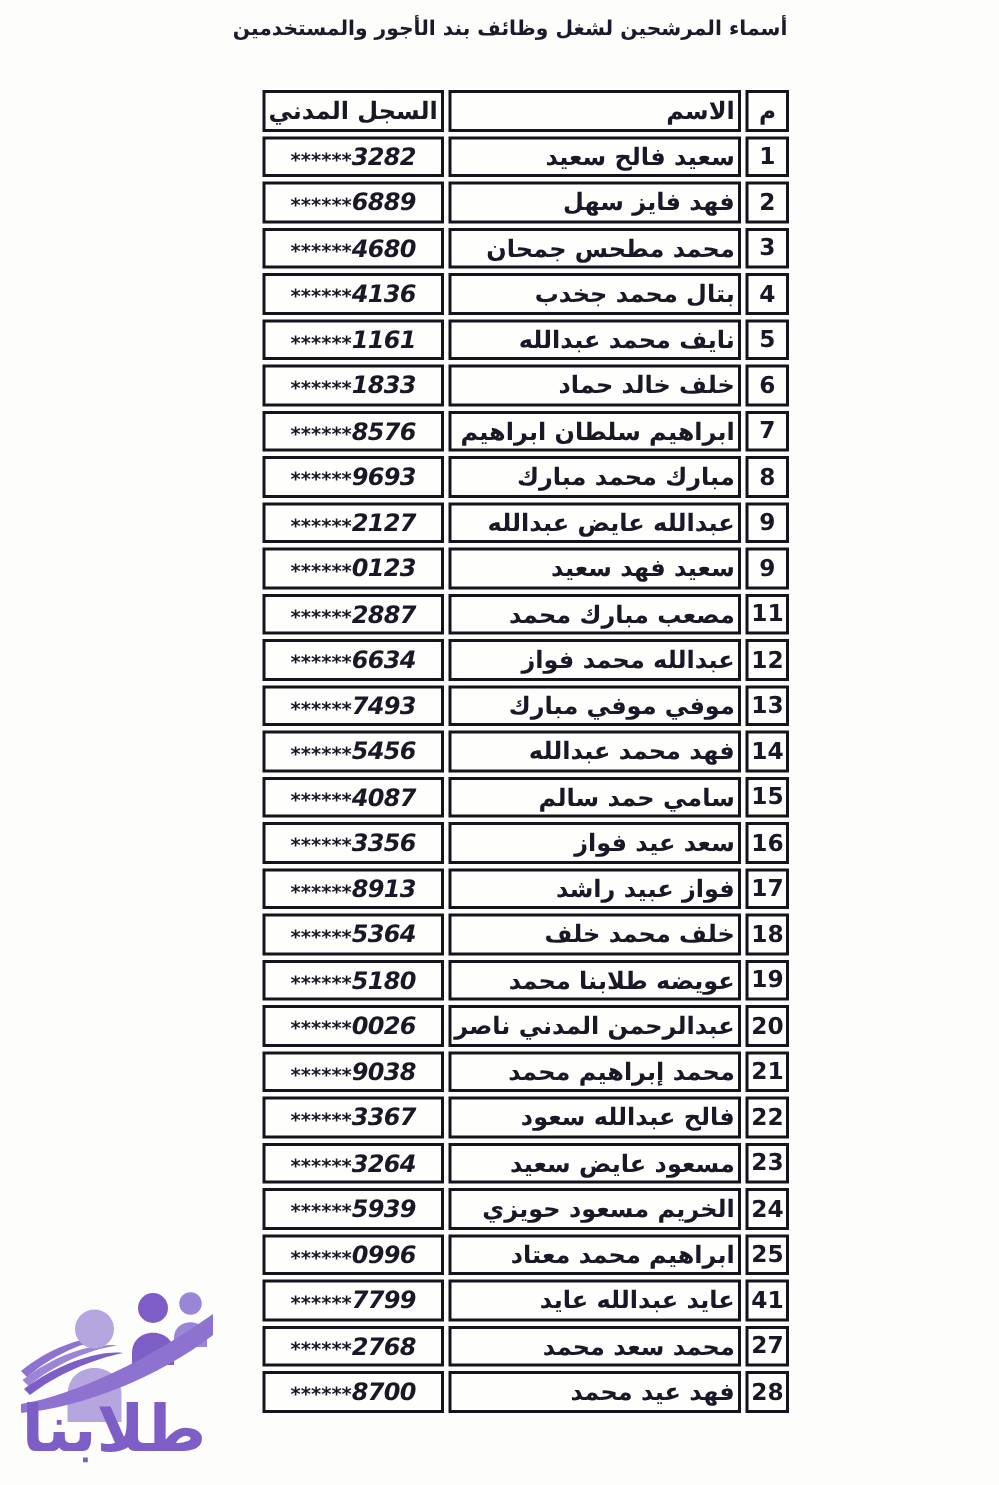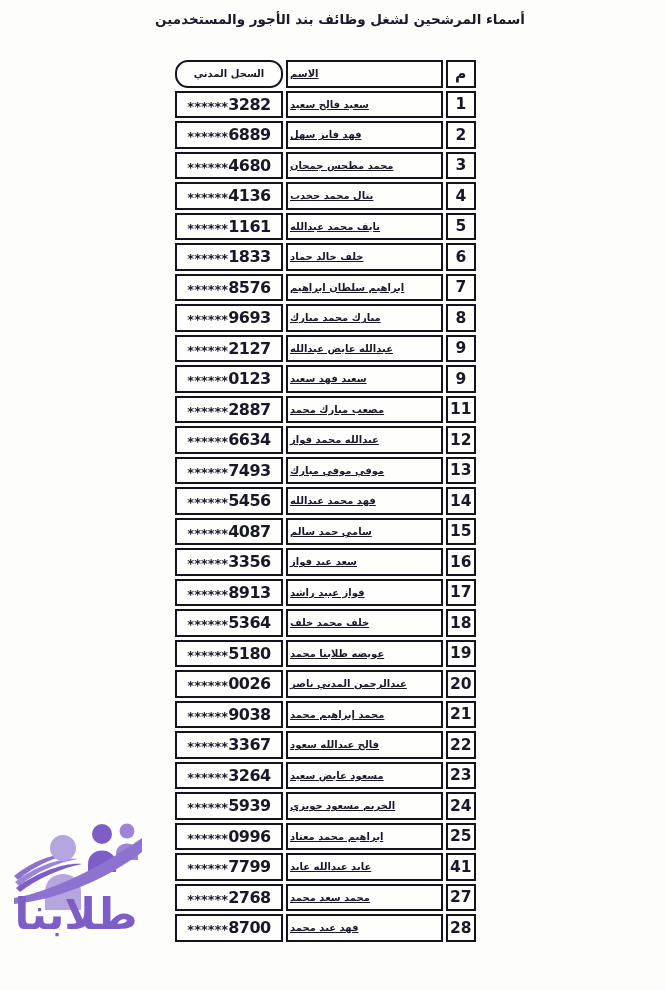--- a/index.html
+++ b/index.html
@@ -34,35 +34,35 @@
     overflow:hidden;
     white-space:nowrap;
   }
   col.c-idx{width:26px;}
   col.c-name{width:157px;}
   col.c-reg{width:108px;}
   th.h-idx, td.idx{
     text-align:center;font-size:15.5px;
   }
   th.h-name, td.name{
-    text-align:left;font-size:10px;text-decoration:underline;
+    text-align:right;font-size:16px;
   }
   th.h-reg{
-    text-align:center;font-size:10px;border-radius:13px;
+    text-align:center;font-size:16px;
   }
   td.reg{
     direction:ltr;text-align:center;
-    font-size:16px;letter-spacing:-0.5px;
+    font-size:16px;letter-spacing:-0.5px;font-style:italic;
   }
   td.reg .stars{
     font-size:13px;letter-spacing:0;position:relative;top:1px;
   }
   th{font-size:14.5px;}
   .logo{
-    position:absolute;left:8px;top:812px;width:140px;height:132px;
+    position:absolute;left:8px;top:850px;width:140px;height:132px;
   }
   .logo svg{display:block;}
 </style>
 </head>
 <body>
 
 <div class="doc-title">أسماء المرشحين لشغل وظائف بند الأجور والمستخدمين</div>
 
 <table class="roster">
   <colgroup>

